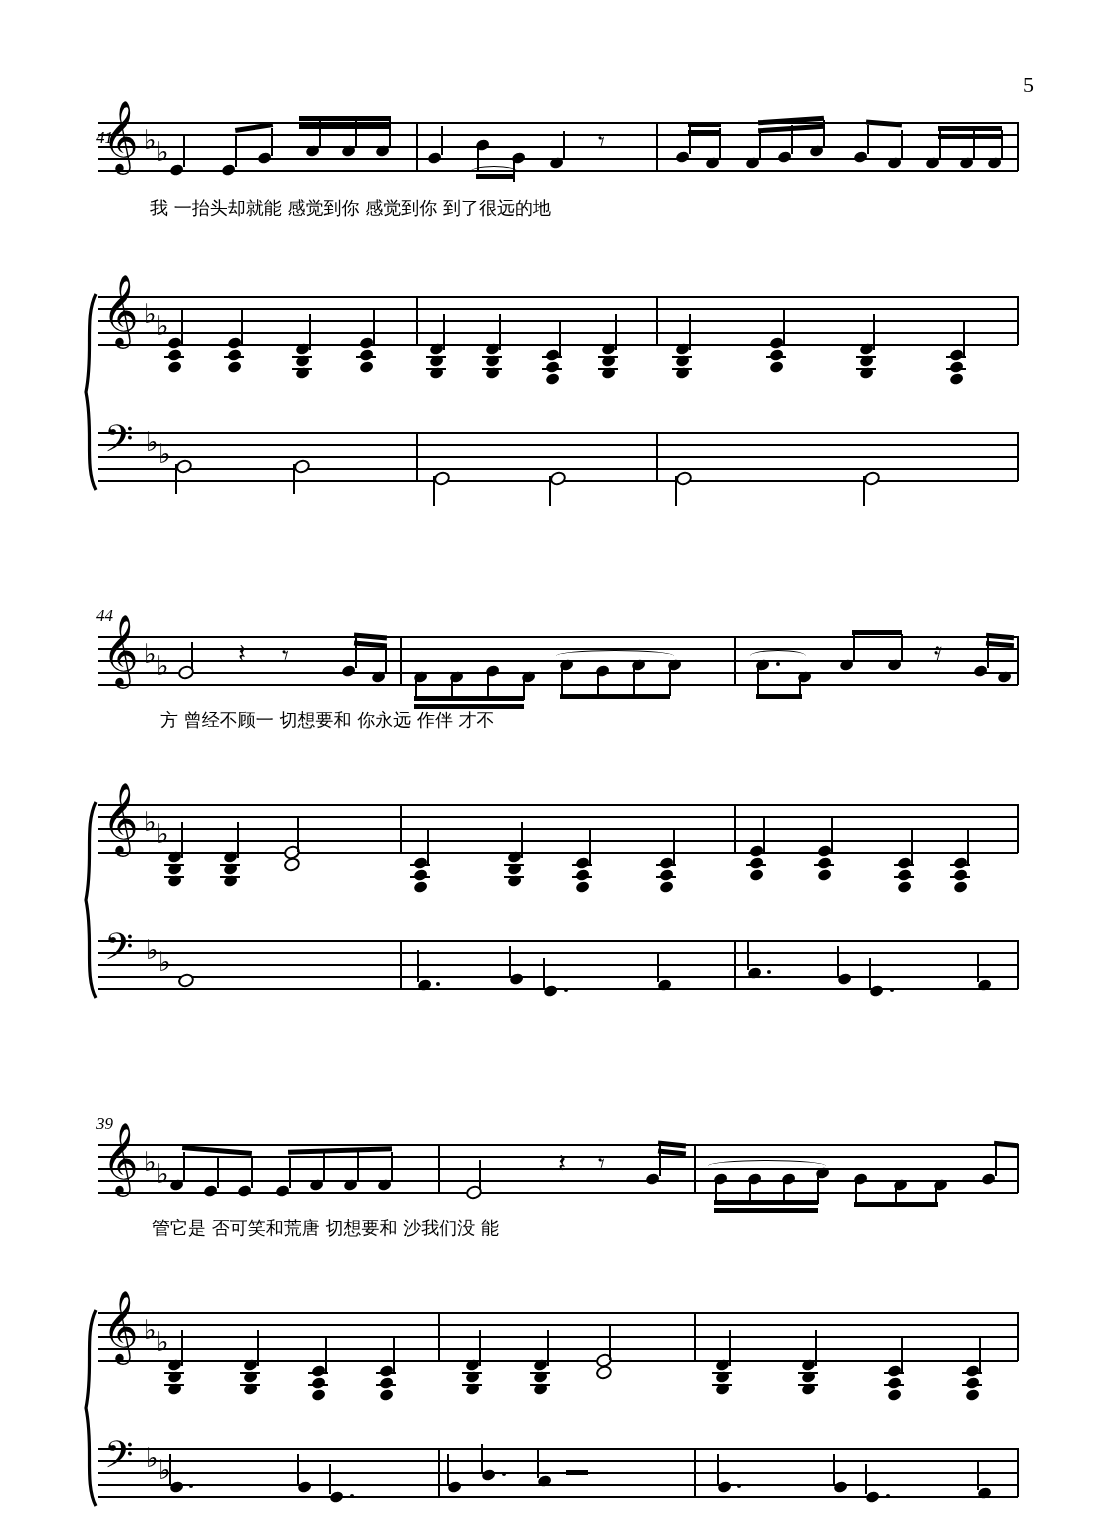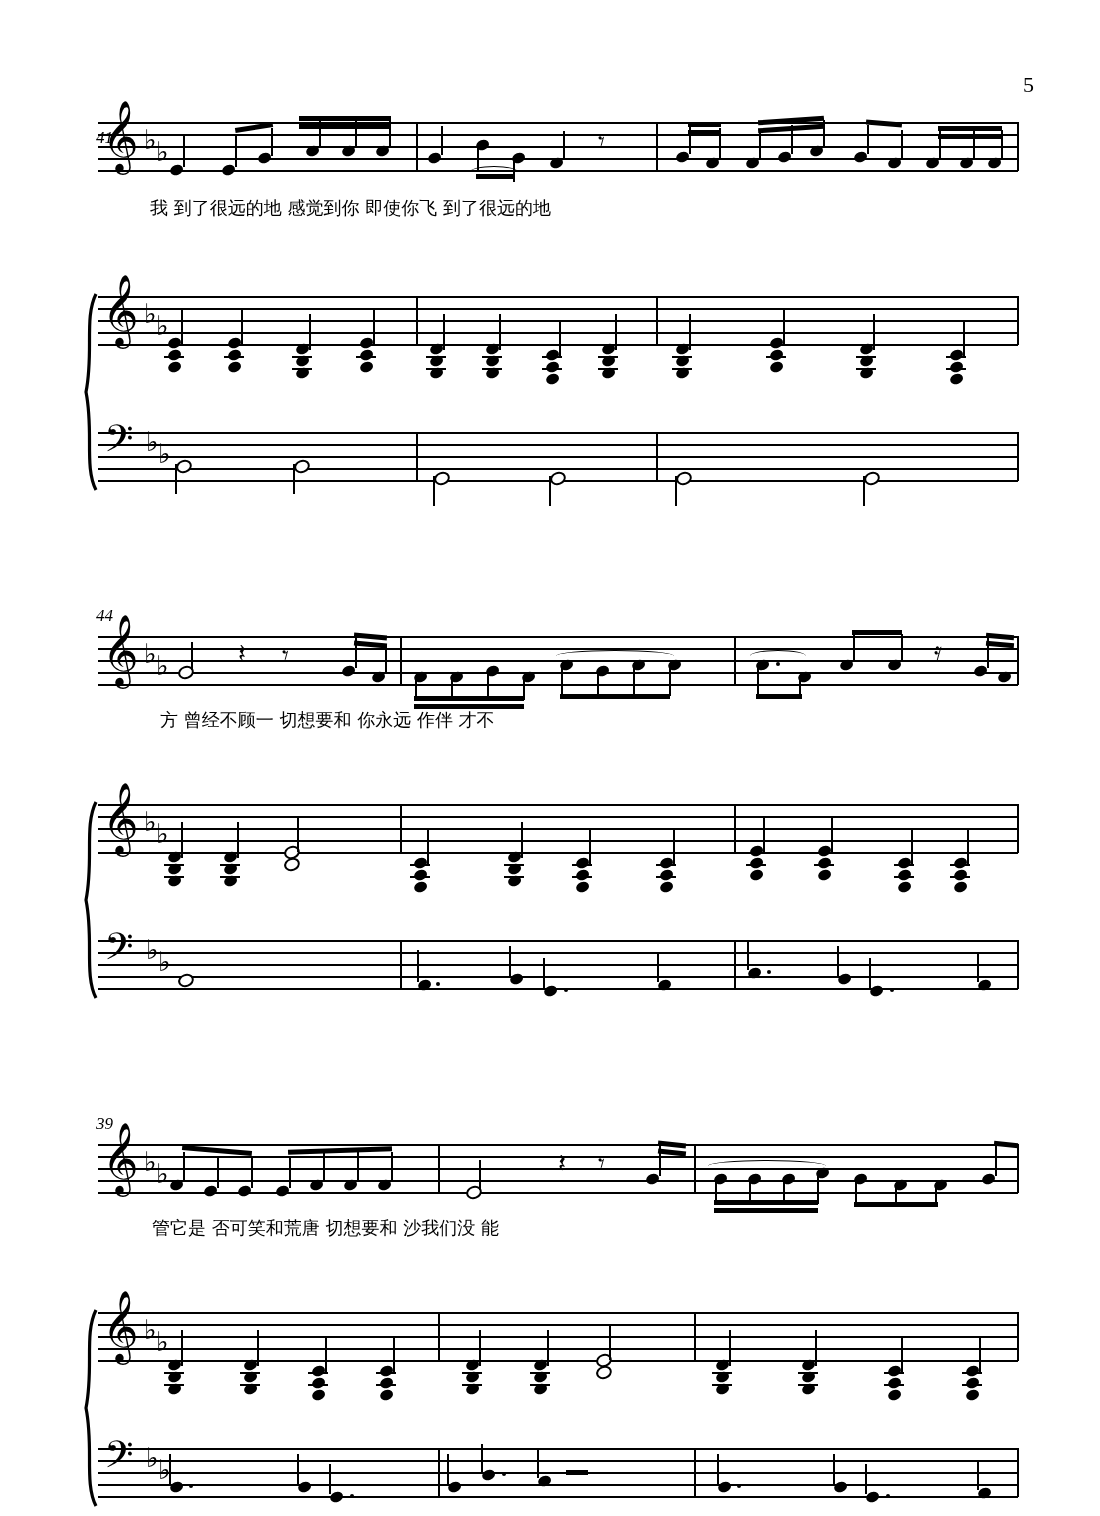--- a/index.html
+++ b/index.html
@@ -129,21 +129,21 @@
       <div class="nh" style="left:828px;top:36px;"></div>
       <div class="stem" style="left:841px;top:8px;height:30px;"></div>
       <div class="nh" style="left:862px;top:36px;"></div>
       <div class="stem" style="left:875px;top:8px;height:30px;"></div>
       <div class="nh" style="left:890px;top:36px;"></div>
       <div class="stem" style="left:903px;top:8px;height:30px;"></div>
       <div class="beam" style="left:840px;top:4px;width:64px;"></div>
       <div class="beam" style="left:840px;top:12px;width:64px;"></div>
     </div>
 
-    <div class="lyrics" style="left:150px;top:96px;">我 到了很远的地 感觉到你  即使你飞 到了很远的地</div>
+    <div class="lyrics" style="left:150px;top:96px;">我 一抬头却就能 感觉到你  感觉到你 到了很远的地</div>
 
     <div class="brace" style="top:192px;">
       <svg width="22" height="200" viewBox="0 0 22 200">
           <path d="M18 2 C6 26 16 60 8 100 C16 140 6 174 18 198" stroke="#000" stroke-width="3.2" fill="none"></path>
         </svg>
     </div>
 
     <div class="staff" style="top:196px;">
       <div class="line"></div>
       <div class="line"></div>

